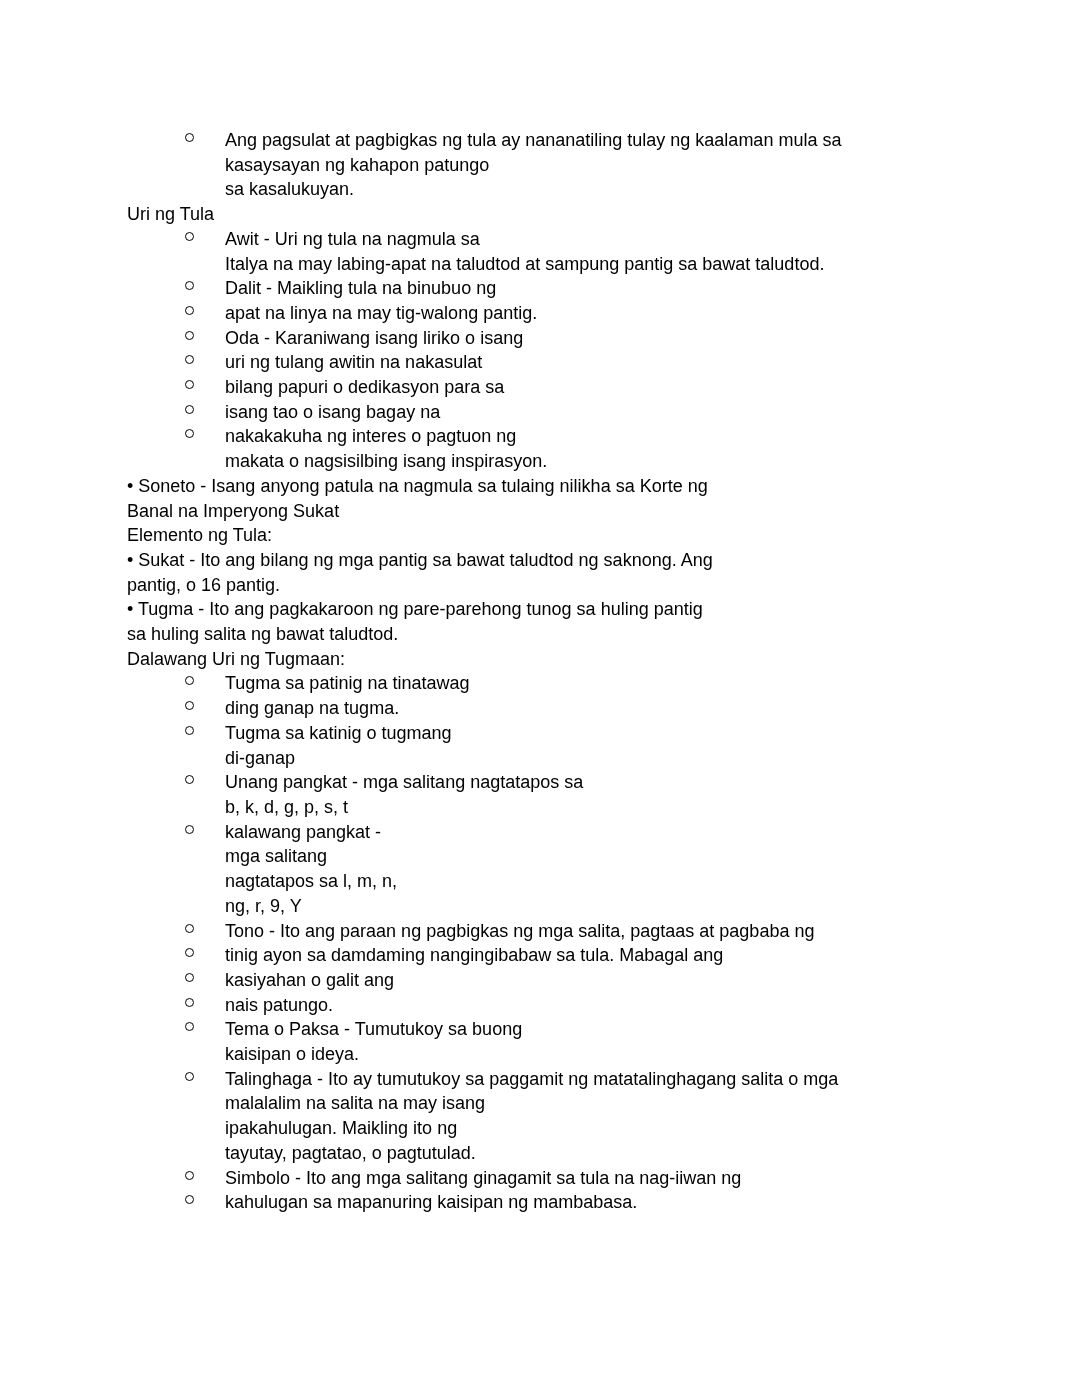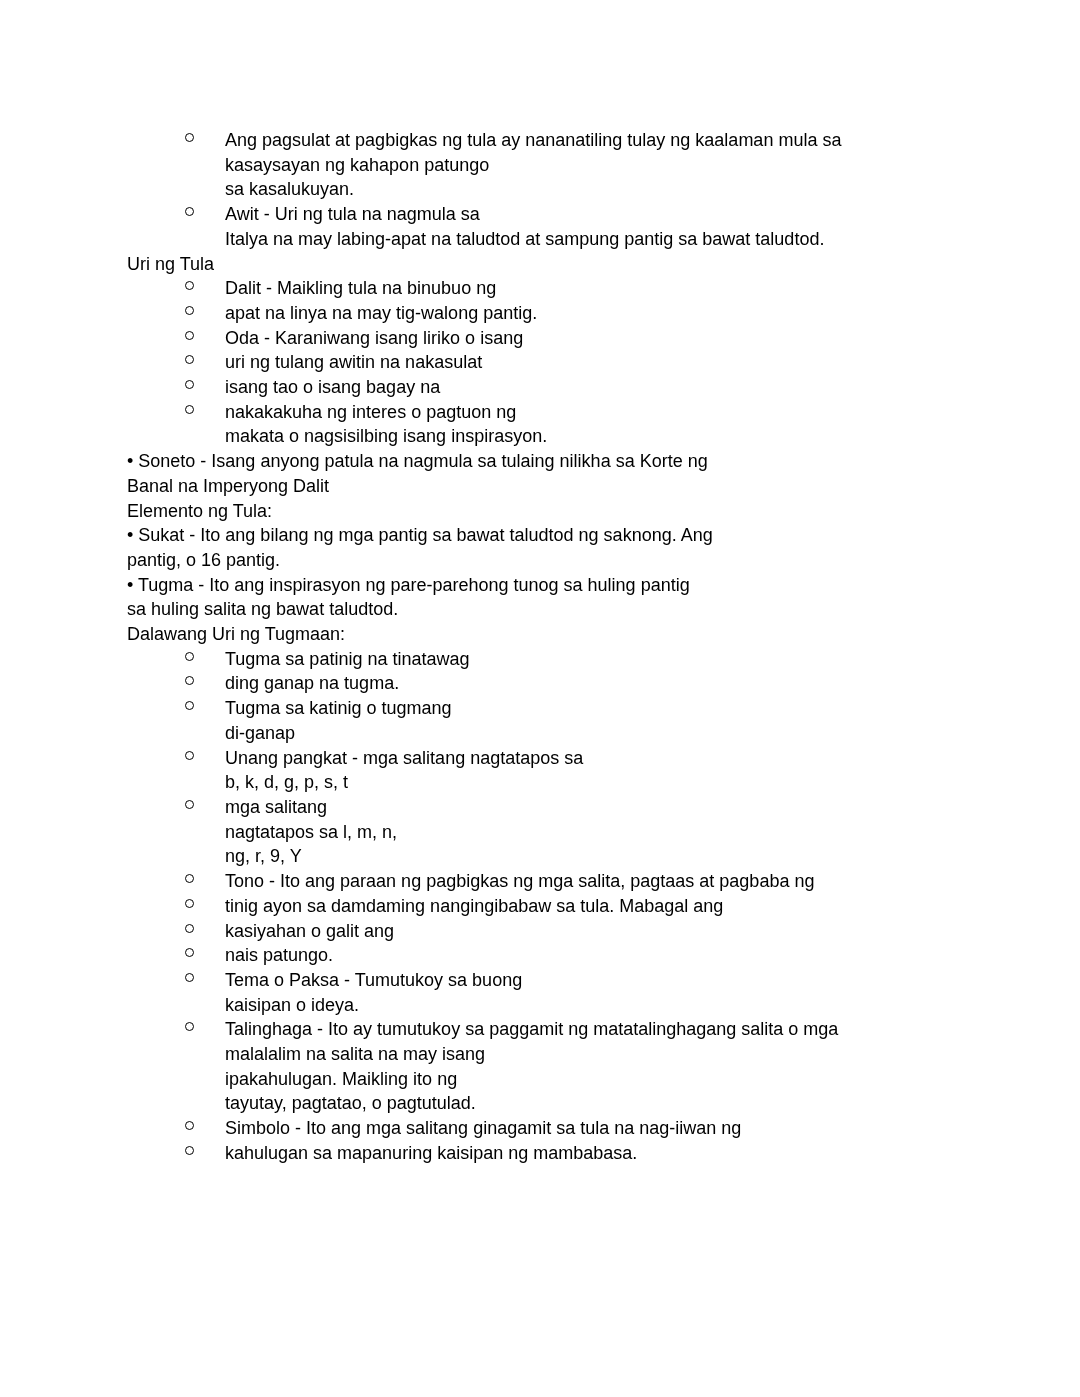--- a/index.html
+++ b/index.html
@@ -61,32 +61,32 @@
 <div class="page">
   <div>
       <div class="block circle-bullet">
         <span class="marker"></span>
         <div class="text">
           <div class="line">Ang pagsulat at pagbigkas ng tula ay nananatiling tulay ng kaalaman mula sa</div>
           <div class="line">kasaysayan ng kahapon patungo</div>
           <div class="line">sa kasalukuyan.</div>
         </div>
       </div>
+      <div class="block plain">
+        <div class="text">
+          <div class="line">Uri ng Tula</div>
+        </div>
+      </div>
       <div class="block circle-bullet">
         <span class="marker"></span>
         <div class="text">
           <div class="line">Awit - Uri ng tula na nagmula sa</div>
           <div class="line">Italya na may labing-apat na taludtod at sampung pantig sa bawat taludtod.</div>
         </div>
       </div>
-      <div class="block plain">
-        <div class="text">
-          <div class="line">Uri ng Tula</div>
-        </div>
-      </div>
       <div class="block circle-bullet">
         <span class="marker"></span>
         <div class="text">
           <div class="line">Dalit - Maikling tula na binubuo ng</div>
         </div>
       </div>
       <div class="block circle-bullet">
         <span class="marker"></span>
         <div class="text">
           <div class="line">apat na linya na may tig-walong pantig.</div>
@@ -95,55 +95,61 @@
       <div class="block circle-bullet">
         <span class="marker"></span>
         <div class="text">
           <div class="line">Oda - Karaniwang isang liriko o isang</div>
         </div>
       </div>
       <div class="block circle-bullet">
         <span class="marker"></span>
         <div class="text">
           <div class="line">uri ng tulang awitin na nakasulat</div>
+        </div>
+      </div>
+      <div class="block circle-bullet">
+        <span class="marker"></span>
+        <div class="text">
+          <div class="line">bilang papuri o dedikasyon para sa</div>
         </div>
       </div>
       <div class="block circle-bullet">
         <span class="marker"></span>
         <div class="text">
           <div class="line">isang tao o isang bagay na</div>
         </div>
       </div>
       <div class="block circle-bullet">
         <span class="marker"></span>
         <div class="text">
           <div class="line">nakakakuha ng interes o pagtuon ng</div>
           <div class="line">makata o nagsisilbing isang inspirasyon.</div>
         </div>
       </div>
       <div class="block plain">
         <div class="text">
           <div class="line">• Soneto - Isang anyong patula na nagmula sa tulaing nilikha sa Korte ng</div>
-          <div class="line">Banal na Imperyong Dalit</div>
+          <div class="line">Banal na Imperyong Sukat</div>
         </div>
       </div>
       <div class="block plain">
         <div class="text">
           <div class="line">Elemento ng Tula:</div>
         </div>
       </div>
       <div class="block plain">
         <div class="text">
           <div class="line">• Sukat - Ito ang bilang ng mga pantig sa bawat taludtod ng saknong. Ang</div>
           <div class="line">pantig, o 16 pantig.</div>
         </div>
       </div>
       <div class="block plain">
         <div class="text">
-          <div class="line">• Tugma - Ito ang inspirasyon ng pare-parehong tunog sa huling pantig</div>
+          <div class="line">• Tugma - Ito ang pagkakaroon ng pare-parehong tunog sa huling pantig</div>
           <div class="line">sa huling salita ng bawat taludtod.</div>
         </div>
       </div>
       <div class="block plain">
         <div class="text">
           <div class="line">Dalawang Uri ng Tugmaan:</div>
         </div>
       </div>
       <div class="block circle-bullet">
         <span class="marker"></span>
@@ -167,20 +173,21 @@
       <div class="block circle-bullet">
         <span class="marker"></span>
         <div class="text">
           <div class="line">Unang pangkat - mga salitang nagtatapos sa</div>
           <div class="line">b, k, d, g, p, s, t</div>
         </div>
       </div>
       <div class="block circle-bullet">
         <span class="marker"></span>
         <div class="text">
+          <div class="line">kalawang pangkat -</div>
           <div class="line">mga salitang</div>
           <div class="line">nagtatapos sa l, m, n,</div>
           <div class="line">ng, r, 9, Y</div>
         </div>
       </div>
       <div class="block circle-bullet">
         <span class="marker"></span>
         <div class="text">
           <div class="line">Tono - Ito ang paraan ng pagbigkas ng mga salita, pagtaas at pagbaba ng</div>
         </div>

